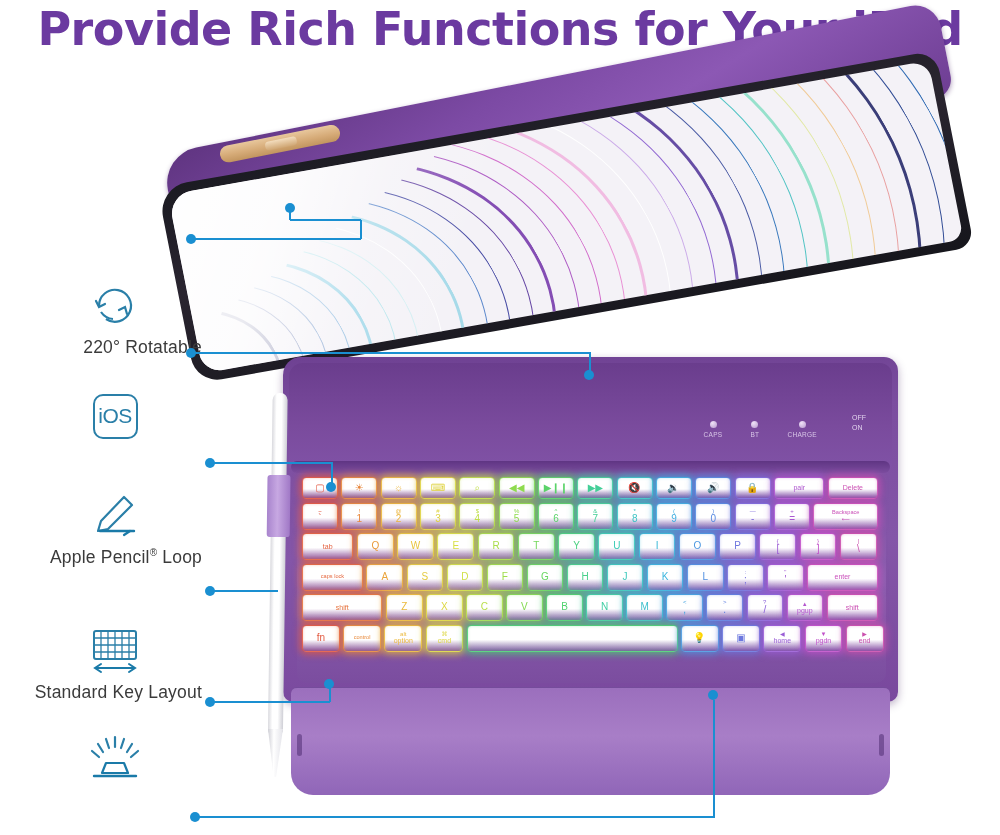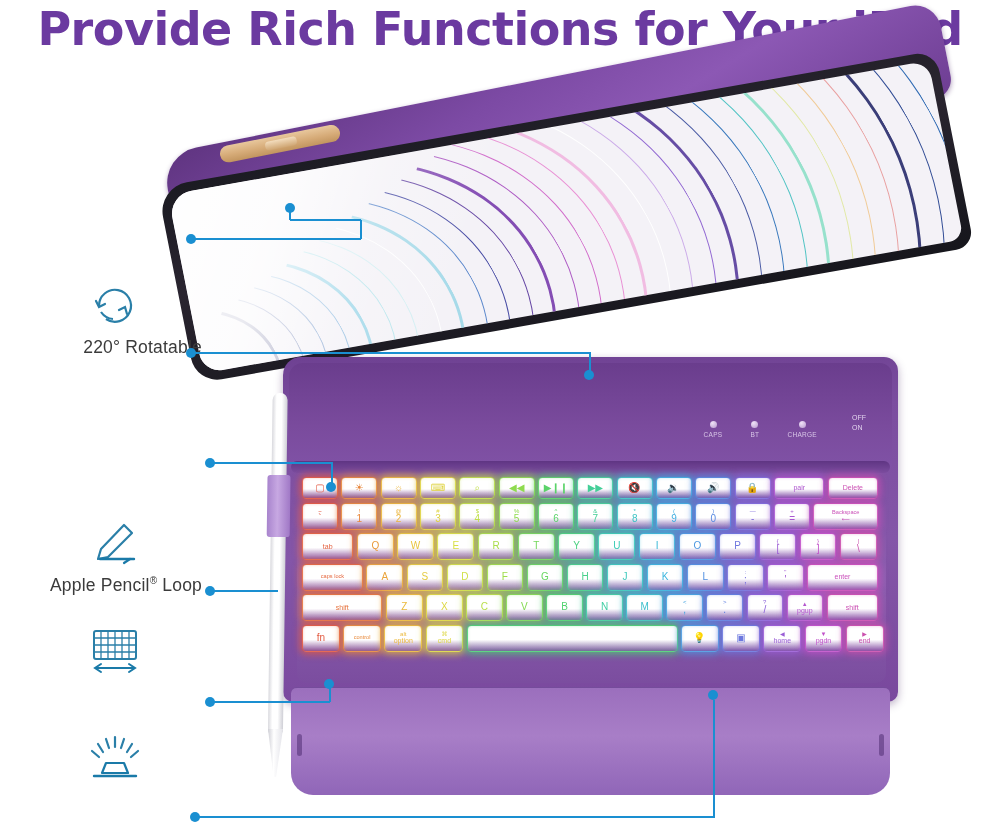--- a/index.html
+++ b/index.html
@@ -570,23 +570,26 @@
         <path d="M12 25 a16 16 0 1 1 7 13" fill="none" stroke="#2a7fa8" stroke-width="2.2"></path>
         <path d="M14 31 a16 16 0 0 0 12 7" fill="none" stroke="#2a7fa8" stroke-width="2.2"></path>
         <path d="M9 20 l3 6 l6 -3" fill="none" stroke="#2a7fa8" stroke-width="2.2" stroke-linecap="round"></path>
         <path d="M40 33 l-2 -7 l-6 3" fill="none" stroke="#2a7fa8" stroke-width="2.2" stroke-linecap="round"></path>
       </svg>
     </div>
     <div class="flabel">220° Rotatable</div>
   </div>
 
   <div class="feature" style="top:385px">
-  </div>
-
-  <div class="feature" style="top:513px">
+    <div class="ficon">
+      <div class="ios-badge">iOS</div>
+    </div>
+  </div>
+
+  <div class="feature" style="top:485px">
     <div class="ficon">
       <svg class="fi" width="58" height="50" viewBox="0 0 58 50">
         <path d="M38 6 L46 14 L22 38 L12 40 L15 30 Z" fill="none" stroke="#2a7fa8" stroke-width="2.2" stroke-linejoin="round"></path>
         <path d="M14 40 L48 40" fill="none" stroke="#1a7aa8" stroke-width="2.4" stroke-linecap="round"></path>
         <path d="M44 40 L38 44" fill="none" stroke="#1a7aa8" stroke-width="2.2" stroke-linecap="round"></path>
       </svg>
     </div>
     <div class="flabel"><span id="lbl-pencil">Apple Pencil<sup>®</sup> Loop</span></div>
   </div>
 
@@ -602,20 +605,21 @@
             <line x1="26" y1="6" x2="26" y2="34"></line>
           <line x1="33" y1="6" x2="33" y2="34"></line>
             <line x1="40" y1="6" x2="40" y2="34"></line>
           <line x1="47" y1="6" x2="47" y2="34"></line>
         </g>
         <line x1="14" y1="43" x2="52" y2="43" stroke="#1a7aa8" stroke-width="2"></line>
         <path d="M19 39 L13 43 L19 47" fill="none" stroke="#1a7aa8" stroke-width="2" stroke-linecap="round"></path>
         <path d="M47 39 L53 43 L47 47" fill="none" stroke="#1a7aa8" stroke-width="2" stroke-linecap="round"></path>
       </svg>
     </div>
+    <div class="flabel">Standard Key Layout</div>
   </div>
 
   <div class="feature" style="top:730px">
     <div class="ficon">
       <svg class="fi" width="66" height="52" viewBox="0 0 66 52">
         <g stroke="#2a7fa8" stroke-width="2.2" stroke-linecap="round">
           <line x1="33" y1="2" x2="33" y2="12"></line>
           <line x1="24" y1="4" x2="27" y2="13"></line>
           <line x1="42" y1="4" x2="39" y2="13"></line>
           <line x1="16" y1="9" x2="21" y2="17"></line>

